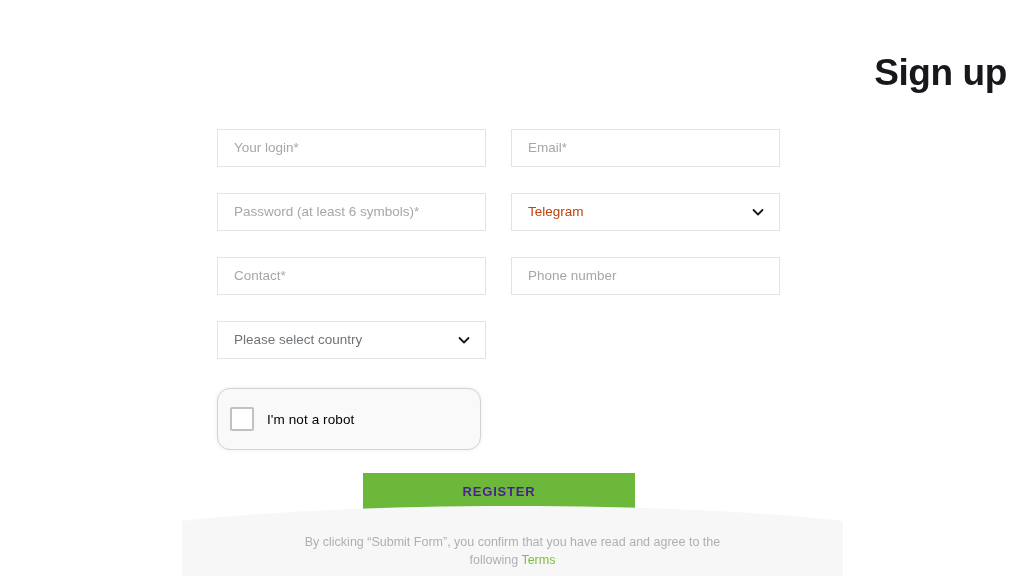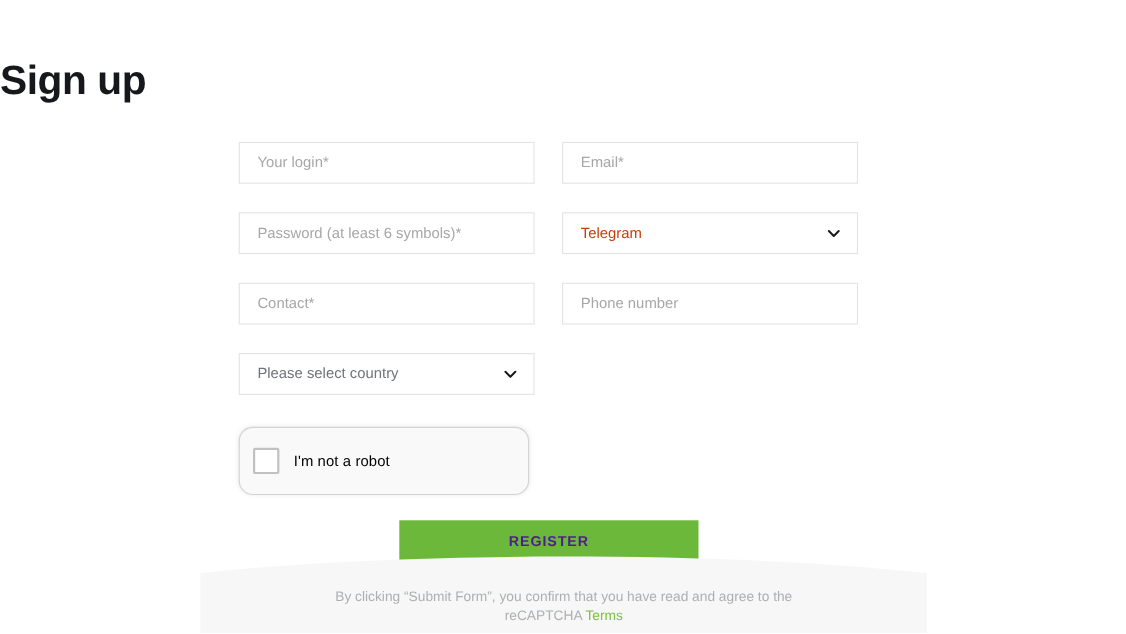--- a/index.html
+++ b/index.html
@@ -18,21 +18,21 @@
     height: 576px;
     background: #ffffff;
   }
 
   
   .page-title {
     position: absolute;
     top: 50px;
     left: 0;
     width: 1007px;
-    text-align: left;
+    text-align: right;
     font-size: 37px;
     font-weight: bold;
     color: #16181c;
     letter-spacing: -0.4px;
     line-height: 46px;
   }
 
   
   .form-grid {
     position: absolute;
@@ -236,16 +236,16 @@
   <button class="register-button">REGISTER</button>
 
   <div class="footer-panel">
     <svg width="661" height="71" viewBox="0 0 661 71" preserveAspectRatio="none">
       <path d="M0 16 C 180 -4, 481 -4, 661 16 L661 71 L0 71 Z" fill="#f7f7f7"></path>
     </svg>
   </div>
 
   <div class="footer-text">
     <span>By clicking “Submit Form”, you confirm that you have read and agree to the</span><br>
-    <span>reCAPTCHA </span><span class="terms-link">Terms</span>
+    <span>following </span><span class="terms-link">Terms</span>
   </div>
 
 </div>
 
 </body></html>

